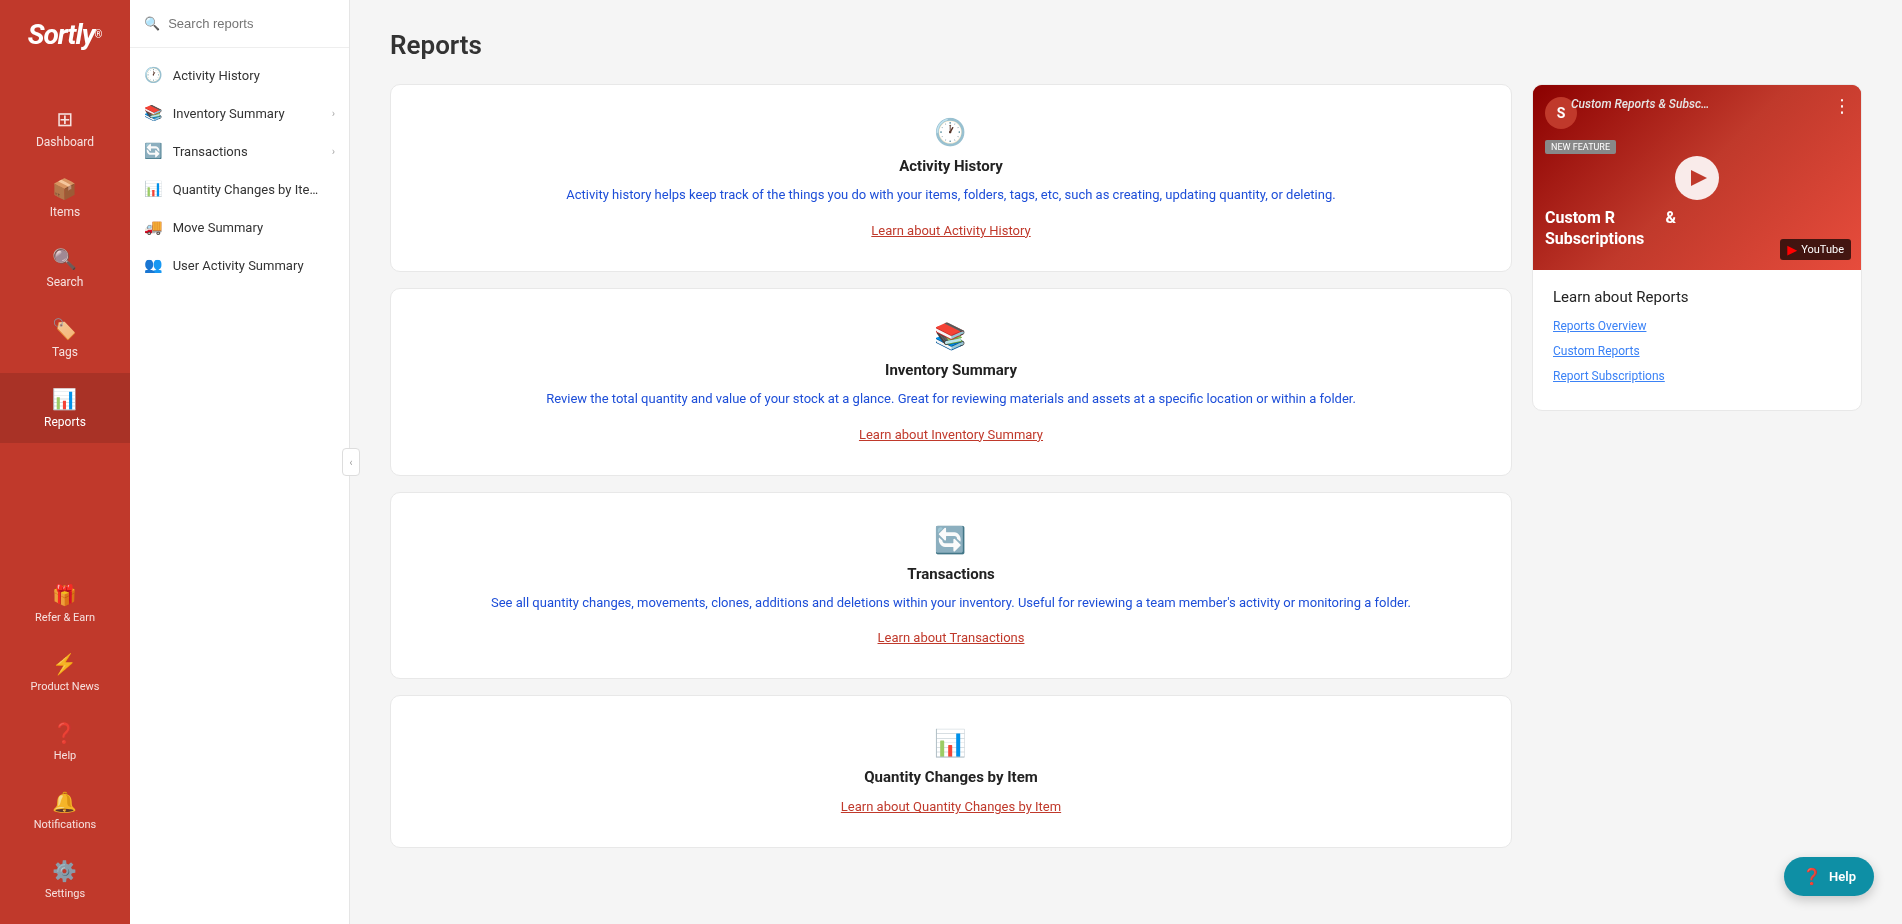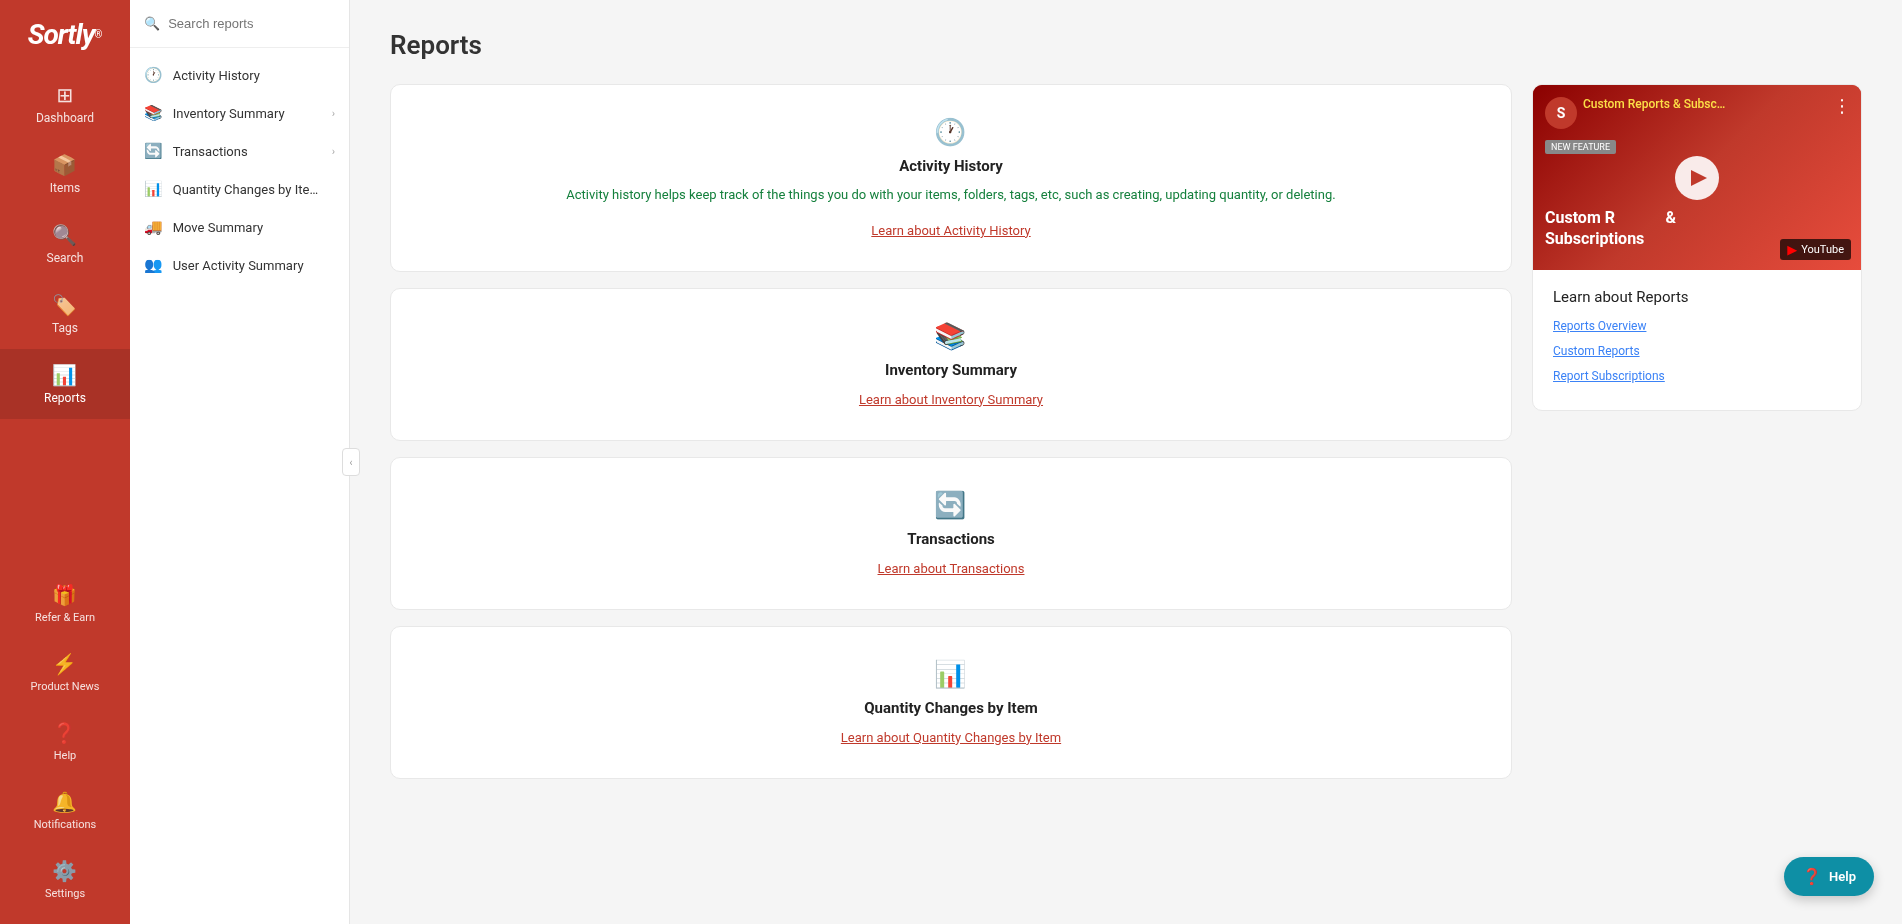--- a/index.html
+++ b/index.html
@@ -8,20 +8,21 @@
     
     .sidebar {
       width: 130px;
       background: #c0392b;
       display: flex;
       flex-direction: column;
       align-items: center;
       padding: 0;
       flex-shrink: 0;
       height: 100vh;
+      gap: 24px;
     }
     .sidebar-logo {
       padding: 18px 0 18px 0;
       width: 100%;
       display: flex;
       justify-content: center;
       align-items: center;
     }
     .logo-text {
       color: white;
@@ -147,21 +148,21 @@
     
     .report-card {
       background: white;
       border-radius: 10px;
       padding: 32px 40px;
       text-align: center;
       border: 1px solid #e8e8e8;
     }
     .report-card-icon { font-size: 26px; margin-bottom: 10px; color: #555; }
     .report-card-title { font-size: 15px; font-weight: 700; color: #222; margin-bottom: 10px; }
-    .report-card-desc { font-size: 13px; color: #15803d; line-height: 1.6; margin-bottom: 14px; }
+    .report-card-desc { font-size: 13px; color: #1d4ed8; line-height: 1.6; margin-bottom: 14px; }
     .report-card-link { font-size: 13px; color: #c0392b; text-decoration: underline; cursor: pointer; }
 
     
     .side-panel {
       background: white;
       border-radius: 10px;
       border: 1px solid #e8e8e8;
       overflow: hidden;
     }
     .video-thumb {
@@ -242,25 +243,26 @@
       border-radius: 3px;
       display: flex;
       align-items: center;
       gap: 4px;
       z-index: 2;
     }
     .yt-icon { color: #ff0000; font-size: 13px; }
     .video-label {
       position: absolute;
       top: 12px;
-      left: 50px;
-      color: #fde047;
+      left: 38px;
+      color: #e5e5e5;
       font-size: 12px;
       font-weight: 500;
       z-index: 2;
+      font-style: italic;
     }
     .new-feature-badge {
       position: absolute;
       top: 55px;
       left: 12px;
       background: #888;
       color: white;
       font-size: 9px;
       padding: 2px 6px;
       z-index: 2;
@@ -409,26 +411,28 @@
       <div class="report-card">
         <div class="report-card-icon">🕐</div>
         <div class="report-card-title">Activity History</div>
         <div class="report-card-desc">Activity history helps keep track of the things you do with your items, folders, tags, etc, such as creating, updating quantity, or deleting.</div>
         <a class="report-card-link">Learn about Activity History</a>
       </div>
 
       <div class="report-card">
         <div class="report-card-icon">📚</div>
         <div class="report-card-title">Inventory Summary</div>
+        <div class="report-card-desc">Review the total quantity and value of your stock at a glance. Great for reviewing materials and assets at a specific location or within a folder.</div>
         <a class="report-card-link">Learn about Inventory Summary</a>
       </div>
 
       <div class="report-card">
         <div class="report-card-icon">🔄</div>
         <div class="report-card-title">Transactions</div>
+        <div class="report-card-desc">See all quantity changes, movements, clones, additions and deletions within your inventory. Useful for reviewing a team member's activity or monitoring a folder.</div>
         <a class="report-card-link">Learn about Transactions</a>
       </div>
 
       <div class="report-card">
         <div class="report-card-icon">📊</div>
         <div class="report-card-title">Quantity Changes by Item</div>
         <a class="report-card-link">Learn about Quantity Changes by Item</a>
       </div>
     </div>
 

